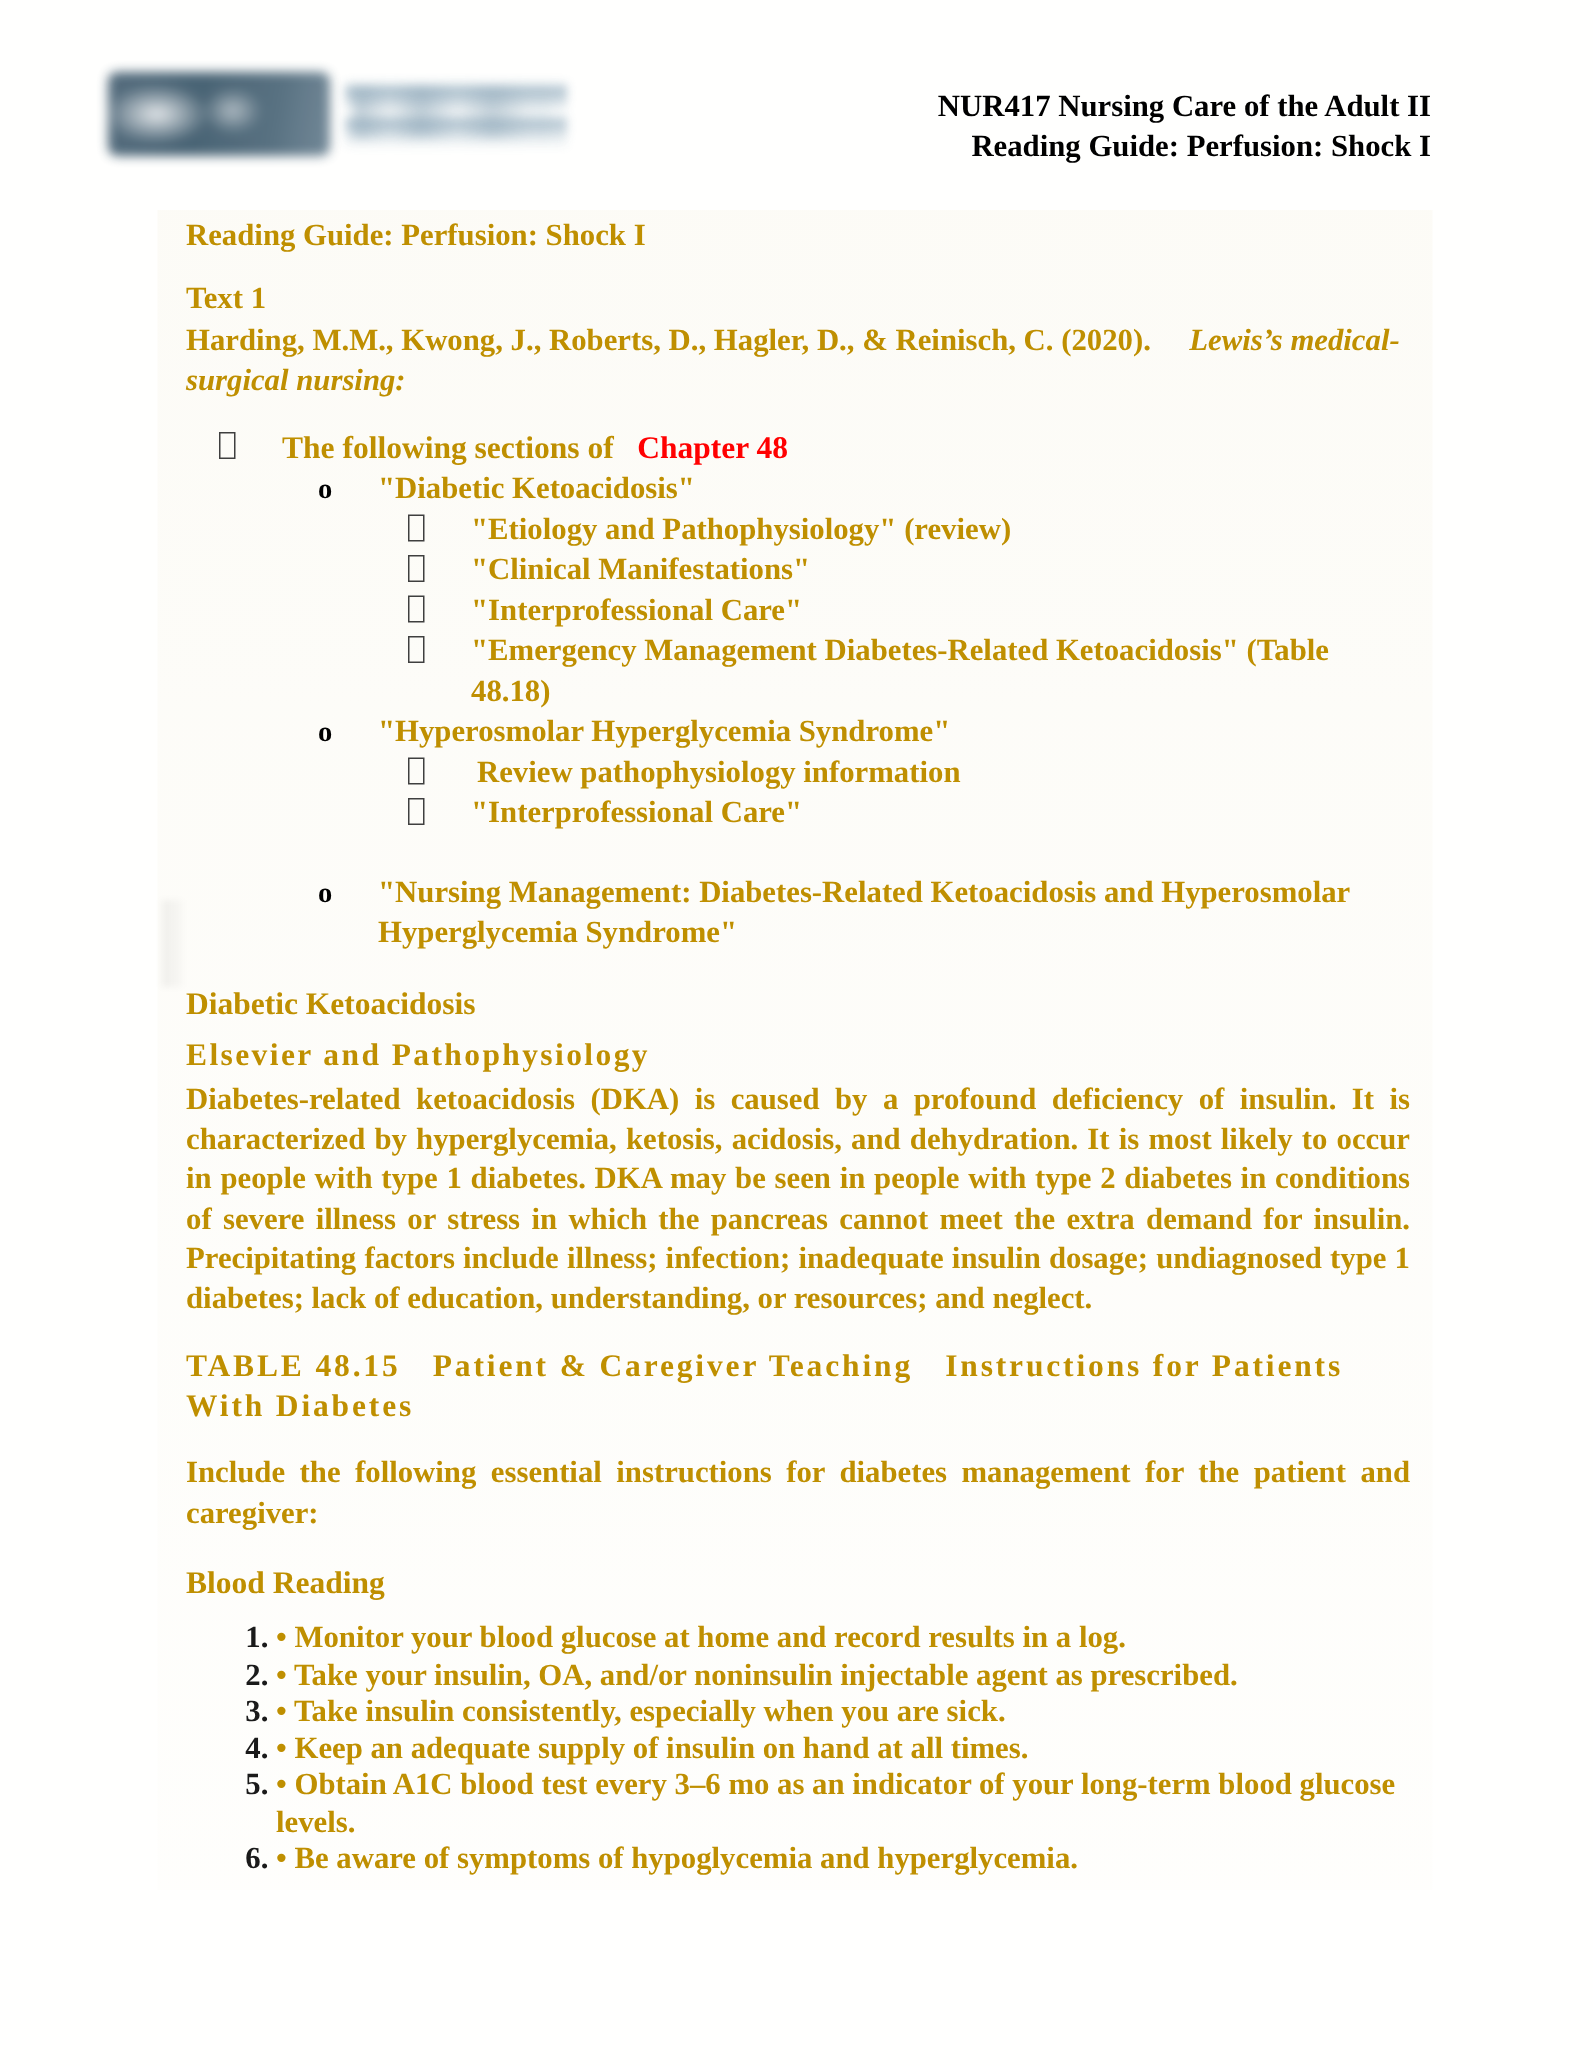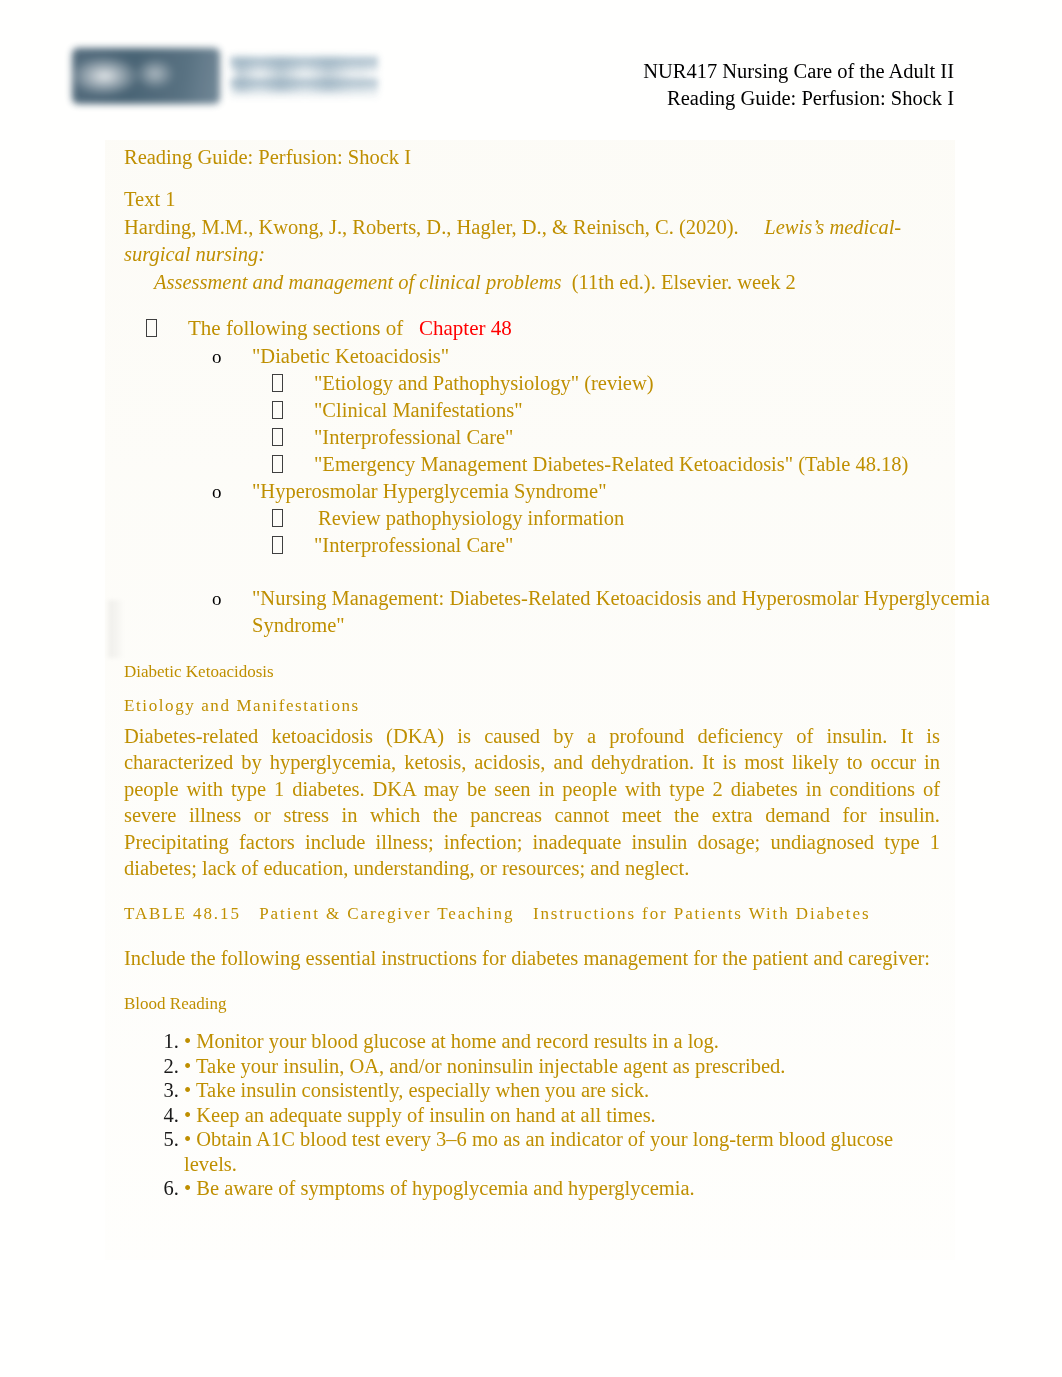--- a/index.html
+++ b/index.html
@@ -16,20 +16,21 @@
     position: relative;
     overflow: hidden;
     color: #bf8f00;
   }
 
   .page {
     position: relative;
     width: 1062px;
     height: 1377px;
     box-sizing: border-box;
+    font-weight: bold;
   }
 
   
   .left-shade {
     position: absolute;
     left: 108px;
     top: 600px;
     width: 14px;
     height: 58px;
     background: linear-gradient(to right, rgba(0,0,0,0.055), rgba(0,0,0,0.015));
@@ -175,21 +176,21 @@
   }
   .tofu {
     display: inline-block;
     width: 9px;
     height: 16px;
     border: 1.4px solid #3f3f3f;
     vertical-align: -2px;
   }
 
   .section-head {
-    font-size: 17px;
+    font-size: 21px;
     line-height: 30px;
     color: #bf8f00;
   }
   .spaced {
     letter-spacing: 1.6px;
   }
   .spaced-lg {
     letter-spacing: 1.9px;
   }
 
@@ -237,23 +238,20 @@
   <div class="content">
 
     <div class="line">Reading Guide: Perfusion: Shock I</div>
     <div style="height:6px"></div>
     <div style="height:6px"></div>
     <div class="line">Text 1</div>
 
     <div class="p-just" style="text-align:left;line-height:27px;">
       <span>Harding, M.M., Kwong, J., Roberts, D., Hagler, D., &amp; Reinisch, C. (2020).</span><span style="white-space:pre">     </span><i>Lewis’s medical-surgical nursing:</i>
     </div>
-    <div class="line indent-1">
-      <i>Assessment and management of clinical problems</i><span style="white-space:pre">  </span><span>(11th ed.). Elsevier.  week 2</span>
-    </div>
 
     <div class="lvl1">
       <span class="marker"><span class="tofu"></span></span>
       <span>The following sections of</span>
       <span style="white-space:pre">  </span><span style="color:#ff0000">Chapter 48</span>
     </div>
 
     <div class="lvl2" style="padding-left:128px">
       <span class="marker-o" style="left:88px">o</span>
       <span>"Diabetic Ketoacidosis"</span>
@@ -292,21 +290,21 @@
 
     <div class="lvl2" style="padding-left:128px;width:760px">
       <span class="marker-o" style="left:88px">o</span>
       <span>"Nursing Management: Diabetes-Related Ketoacidosis and Hyperosmolar Hyperglycemia Syndrome"</span>
     </div>
 
     <div class="gap-md"></div>
 
     <div class="section-head">Diabetic Ketoacidosis</div>
     <div style="height:4px"></div>
-    <div class="section-head spaced">Etiology and Manifestations</div>
+    <div class="section-head spaced">Elsevier and Pathophysiology</div>
     <div style="height:2px"></div>
     <p class="p-just">Diabetes-related ketoacidosis (DKA)  is caused by a profound deficiency of insulin. It is characterized by hyperglycemia, ketosis, acidosis, and dehydration. It is most likely to occur in people with type 1 diabetes. DKA may be seen in people with type 2 diabetes in conditions of severe illness or stress in which the pancreas cannot meet the extra demand for insulin. Precipitating factors include illness; infection; inadequate insulin dosage; undiagnosed type 1 diabetes; lack of education, understanding, or resources; and neglect.</p>
 
     <div class="gap-md"></div>
 
     <div class="section-head spaced-lg" style="line-height:27px">
       <span>TABLE 48.15</span><span style="white-space:pre">   </span><span>Patient &amp; Caregiver Teaching</span><span style="white-space:pre">   </span><span>Instructions for Patients With Diabetes</span>
     </div>
 
     <div class="gap-md"></div>

